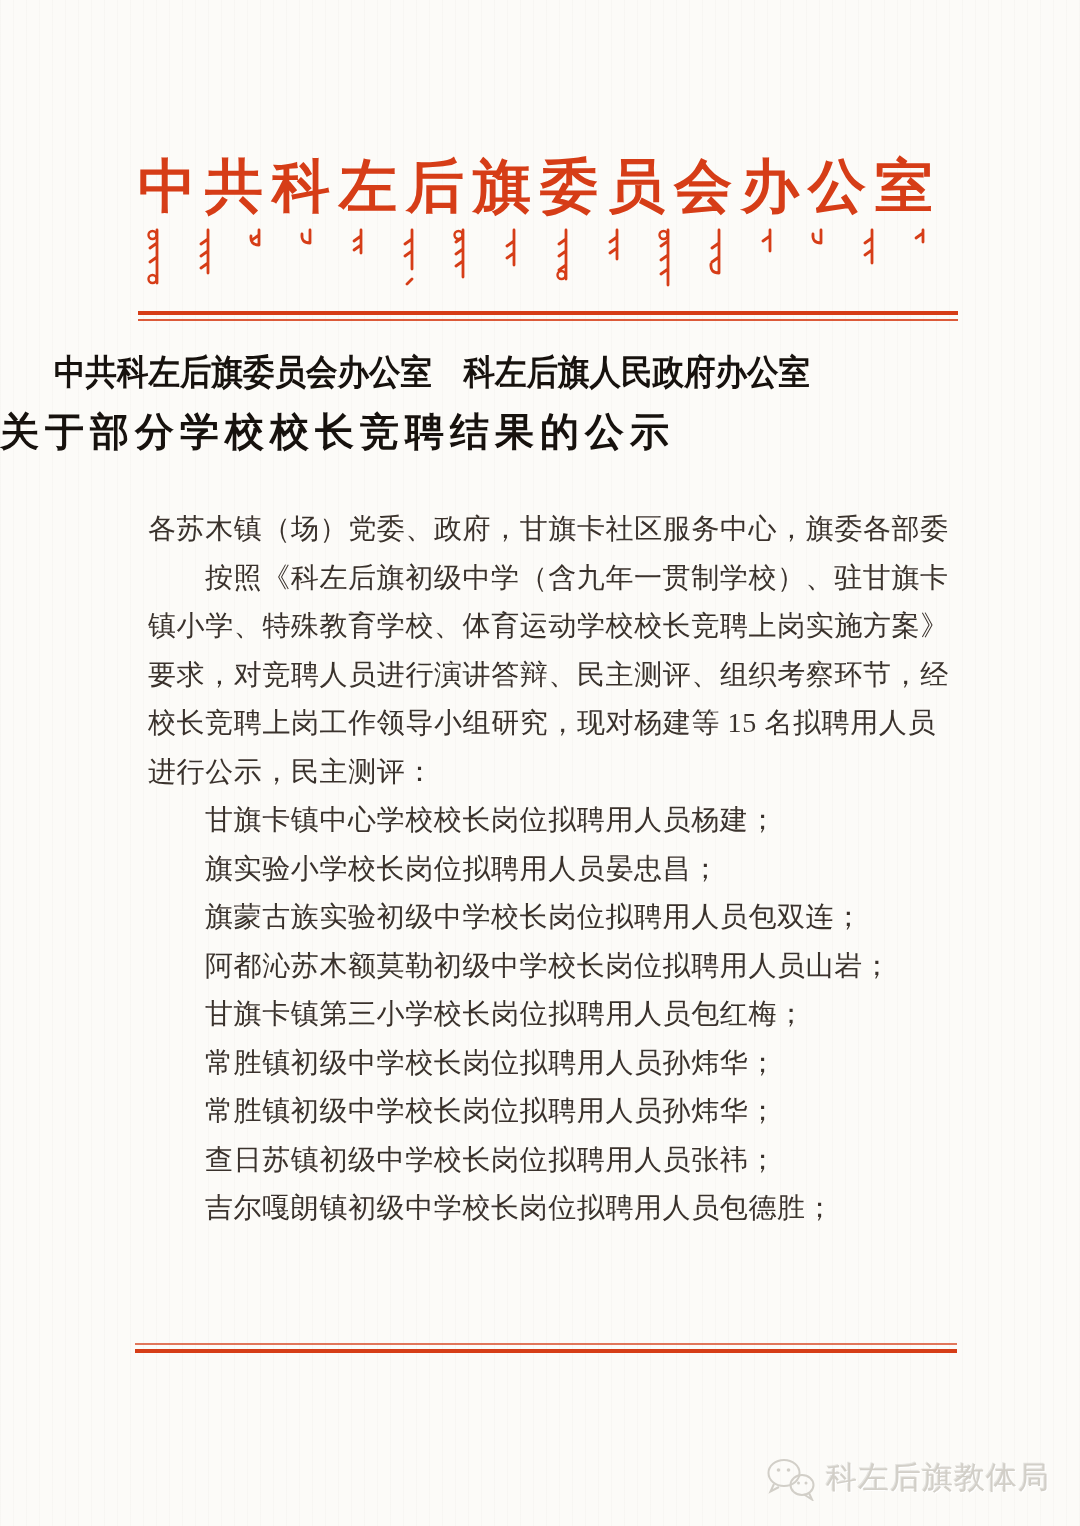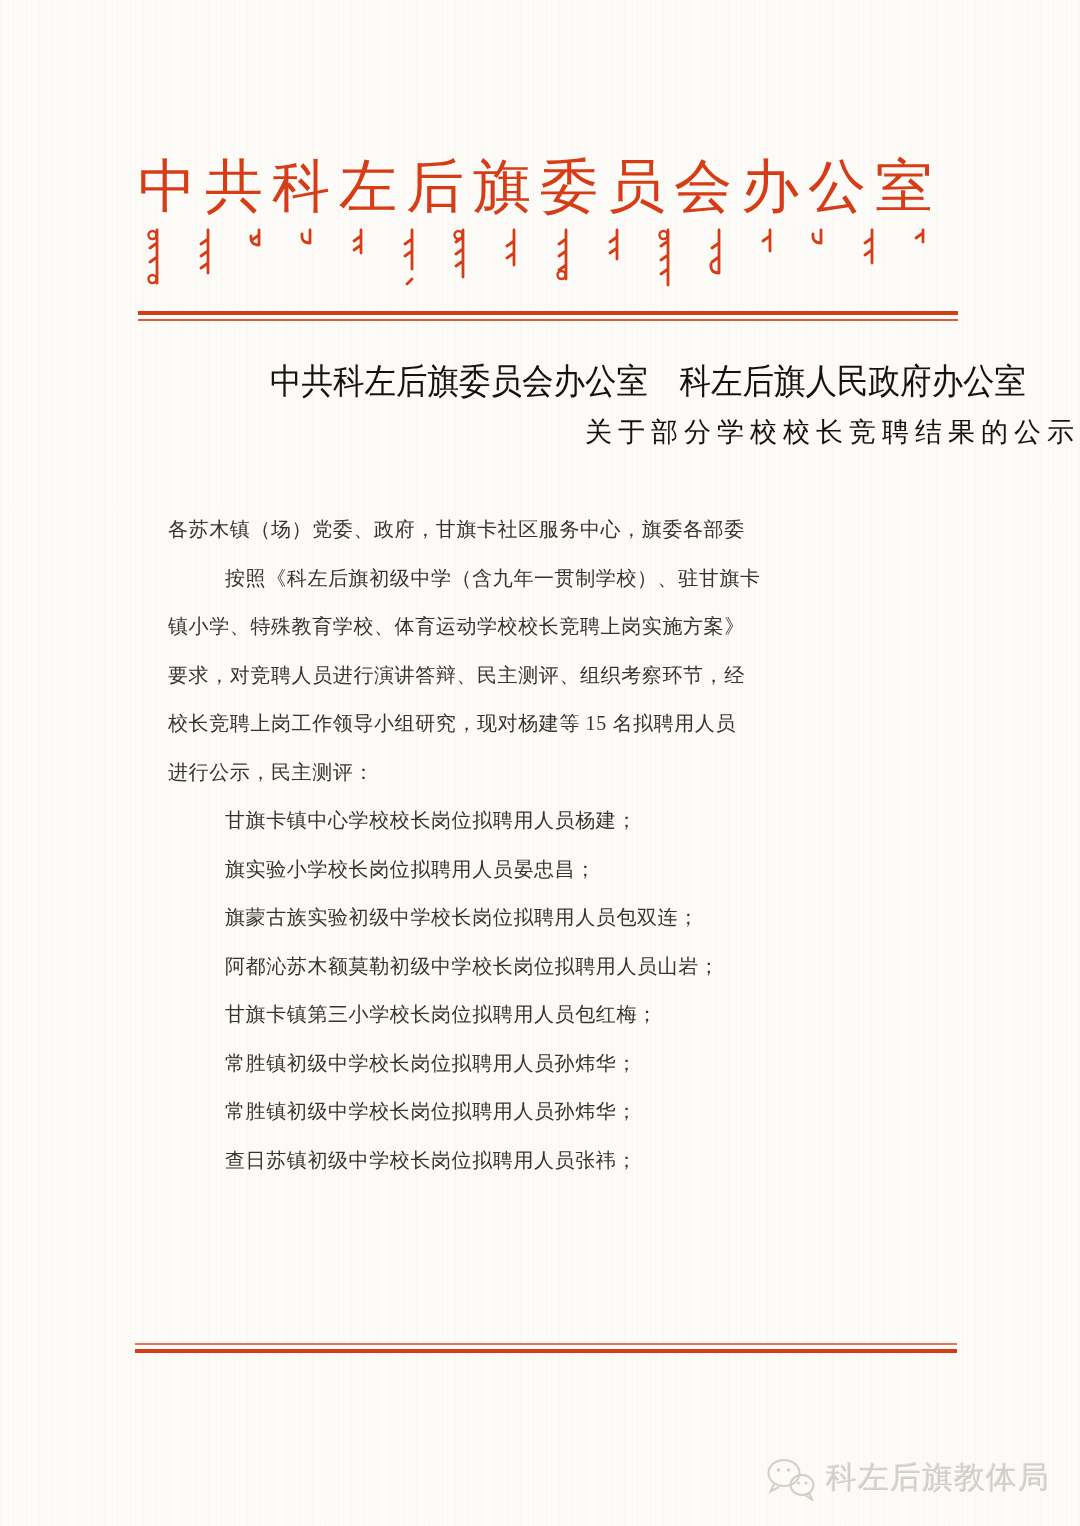--- a/index.html
+++ b/index.html
@@ -11,47 +11,47 @@
   }
   .page{
     position:absolute;inset:0;overflow:hidden;
     background:
       repeating-linear-gradient(90deg, rgba(120,110,100,0.03) 0 1px, rgba(0,0,0,0) 1px 13px),
       #fcfbf8;
   }
   
   .org-name{
     position:absolute;top:148px;left:0;right:0;
-    text-align:center;font-size:58px;font-weight:400;
+    text-align:center;font-size:58px;font-weight:700;
     color:var(--red);letter-spacing:9px;white-space:nowrap;
   }
   .mongolian-row{
     position:absolute;top:227px;left:50%;transform:translateX(-50%);
     width:788px;height:88px;display:flex;
     justify-content:space-between;align-items:flex-start;
   }
   .mongolian-row svg{display:block;}
   
   .rule-top{position:absolute;top:311px;left:138px;width:820px;}
   .rule-top .thick{height:4px;background:var(--red);}
   .rule-top .thin{height:2px;background:var(--red);opacity:.85;margin-top:4px;}
   
   .doc-title{
-    position:absolute;top:358px;left:0;right:0;text-align:right;
-    color:var(--title);font-weight:400;
+    position:absolute;top:349px;left:0;right:0;text-align:left;
+    color:var(--title);font-weight:700;
   }
   .doc-title .t1{
     font-size:35px;white-space:nowrap;
     transform:scaleX(.9);transform-origin:50% 50%;
   }
-  .doc-title .t2{font-size:27px;letter-spacing:6px;margin-top:9px;white-space:nowrap;}
+  .doc-title .t2{font-size:39px;letter-spacing:6px;margin-top:9px;white-space:nowrap;}
   
   .doc-body{
-    position:absolute;top:505px;left:168px;width:800px;
-    font-size:20px;color:var(--ink);
+    position:absolute;top:505px;left:148px;width:800px;
+    font-size:28px;color:var(--ink);
   }
   .bline{
     height:48.5px;line-height:48.5px;white-space:nowrap;
     letter-spacing:.6px;
   }
   .bline.indent{padding-left:57px;}
   
   .rule-bottom{position:absolute;top:1343px;left:135px;width:822px;}
   .rule-bottom .thin{height:1.5px;background:var(--red);opacity:.7;}
   .rule-bottom .thick{height:4px;background:var(--red);margin-top:4px;}
@@ -147,20 +147,21 @@
       <div class="bline">校长竞聘上岗工作领导小组研究，现对杨建等 15 名拟聘用人员</div>
       <div class="bline">进行公示，民主测评：</div>
       <div class="bline indent">甘旗卡镇中心学校校长岗位拟聘用人员杨建；</div>
       <div class="bline indent">旗实验小学校长岗位拟聘用人员晏忠昌；</div>
       <div class="bline indent">旗蒙古族实验初级中学校长岗位拟聘用人员包双连；</div>
       <div class="bline indent">阿都沁苏木额莫勒初级中学校长岗位拟聘用人员山岩；</div>
       <div class="bline indent">甘旗卡镇第三小学校长岗位拟聘用人员包红梅；</div>
       <div class="bline indent">常胜镇初级中学校长岗位拟聘用人员孙炜华；</div>
       <div class="bline indent">常胜镇初级中学校长岗位拟聘用人员孙炜华；</div>
       <div class="bline indent">查日苏镇初级中学校长岗位拟聘用人员张祎；</div>
+      <div class="bline indent">吉尔嘎朗镇初级中学校长岗位拟聘用人员包德胜；</div>
     </div>
 
   <div class="rule-bottom">
     <div class="thin"></div>
     <div class="thick"></div>
   </div>
 
   <div class="watermark">
     <svg class="wm-icon" width="54" height="44" viewBox="0 0 54 44">
       <g fill="none" stroke="#d2cfc8" stroke-width="2">

